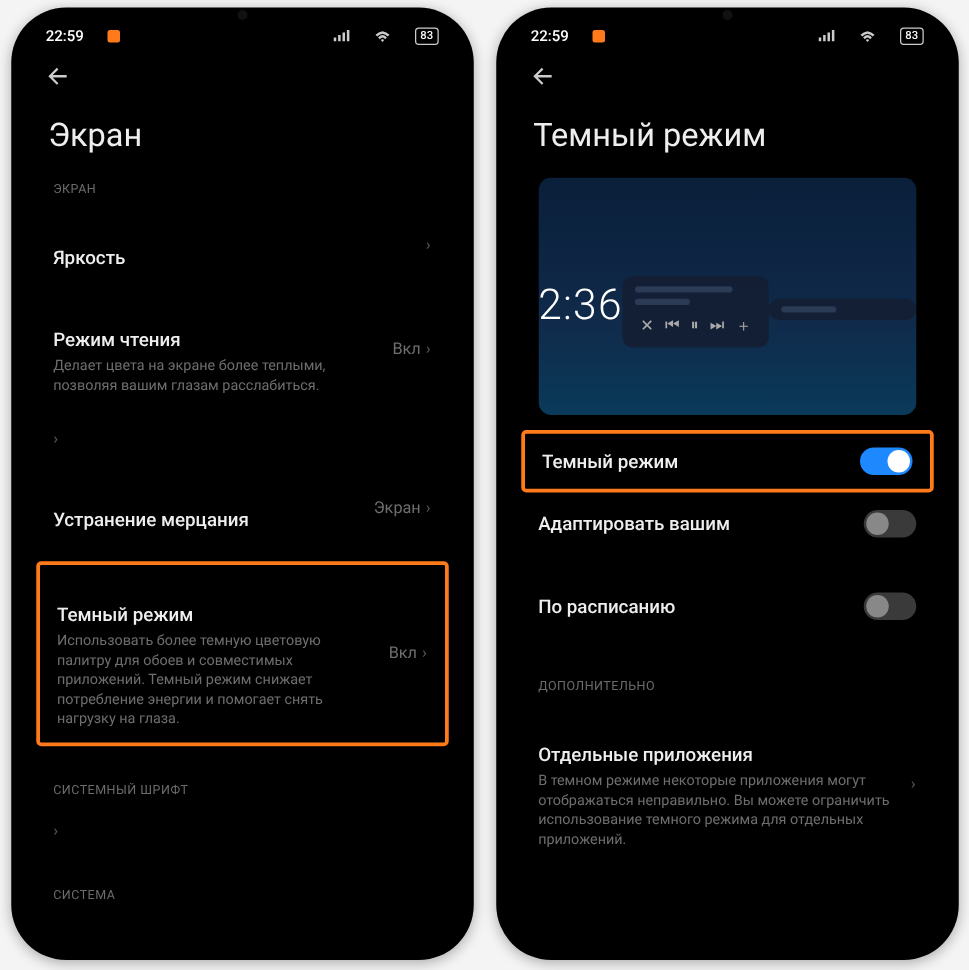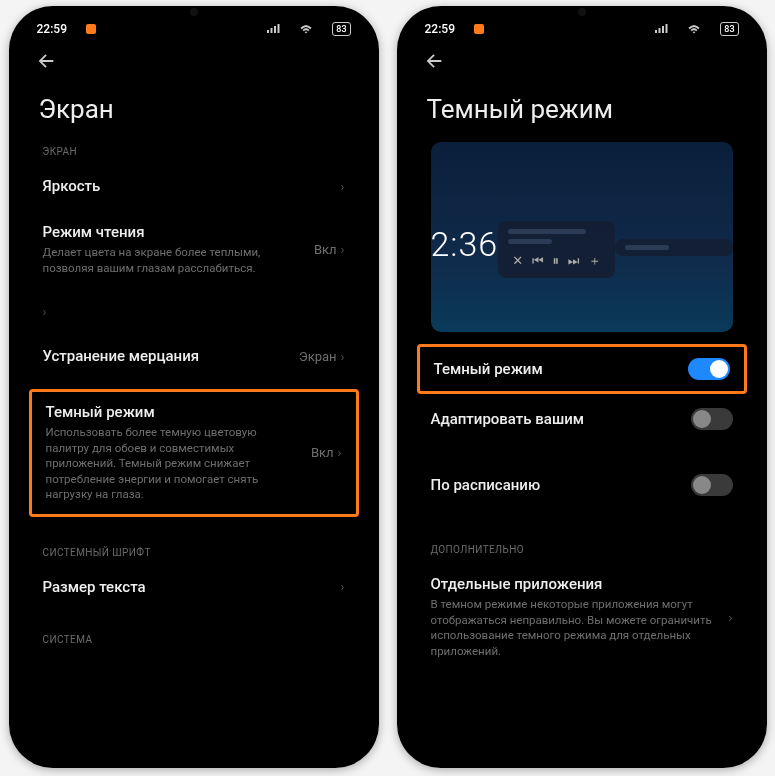--- a/index.html
+++ b/index.html
@@ -68,21 +68,21 @@
     padding: 4px 20px 6px 20px;
     text-transform: uppercase;
   }
   .row {
     padding: 14px 20px 14px 20px;
     display: flex;
     align-items: flex-start;
     justify-content: space-between;
     gap: 10px;
   }
-  .row-main { flex:1; min-width:0; }
+  .row-main { flex:1; min-width:0;margin-top:20px; }
   .row-title { font-size: 15px; color: #eee; font-weight:500; }
   .row-desc { font-size: 11.5px; color: #6e6e6e; line-height: 1.35; margin-top: 4px; }
   .row-value { font-size: 13px; color: #6e6e6e; align-self:center; display:flex; align-items:center; gap:4px; white-space:nowrap;}
   .chev { color:#555; }
   .highlight {
     border: 3px solid #ff7a1a;
     border-radius: 4px;
     margin: 0 6px;
     padding: 11px 14px 11px 14px;
   }
@@ -211,23 +211,20 @@
         <div class="row-value">
             <span>Вкл</span>
             <span class="chev">›</span>
           </div>
       </div>
 
       <div class="divider" style="height:26px;"></div>
       <div class="section-label">СИСТЕМНЫЙ ШРИФТ</div>
 
       <div class="row inline">
-        <div class="row-main">
-            <div class="row-title">Размер текста</div>
-          </div>
         <div class="row-value">
             <span class="chev">›</span>
           </div>
       </div>
 
       <div class="divider" style="height:20px;"></div>
       <div class="section-label">СИСТЕМА</div>
     </div>
   </div>
 </div>

